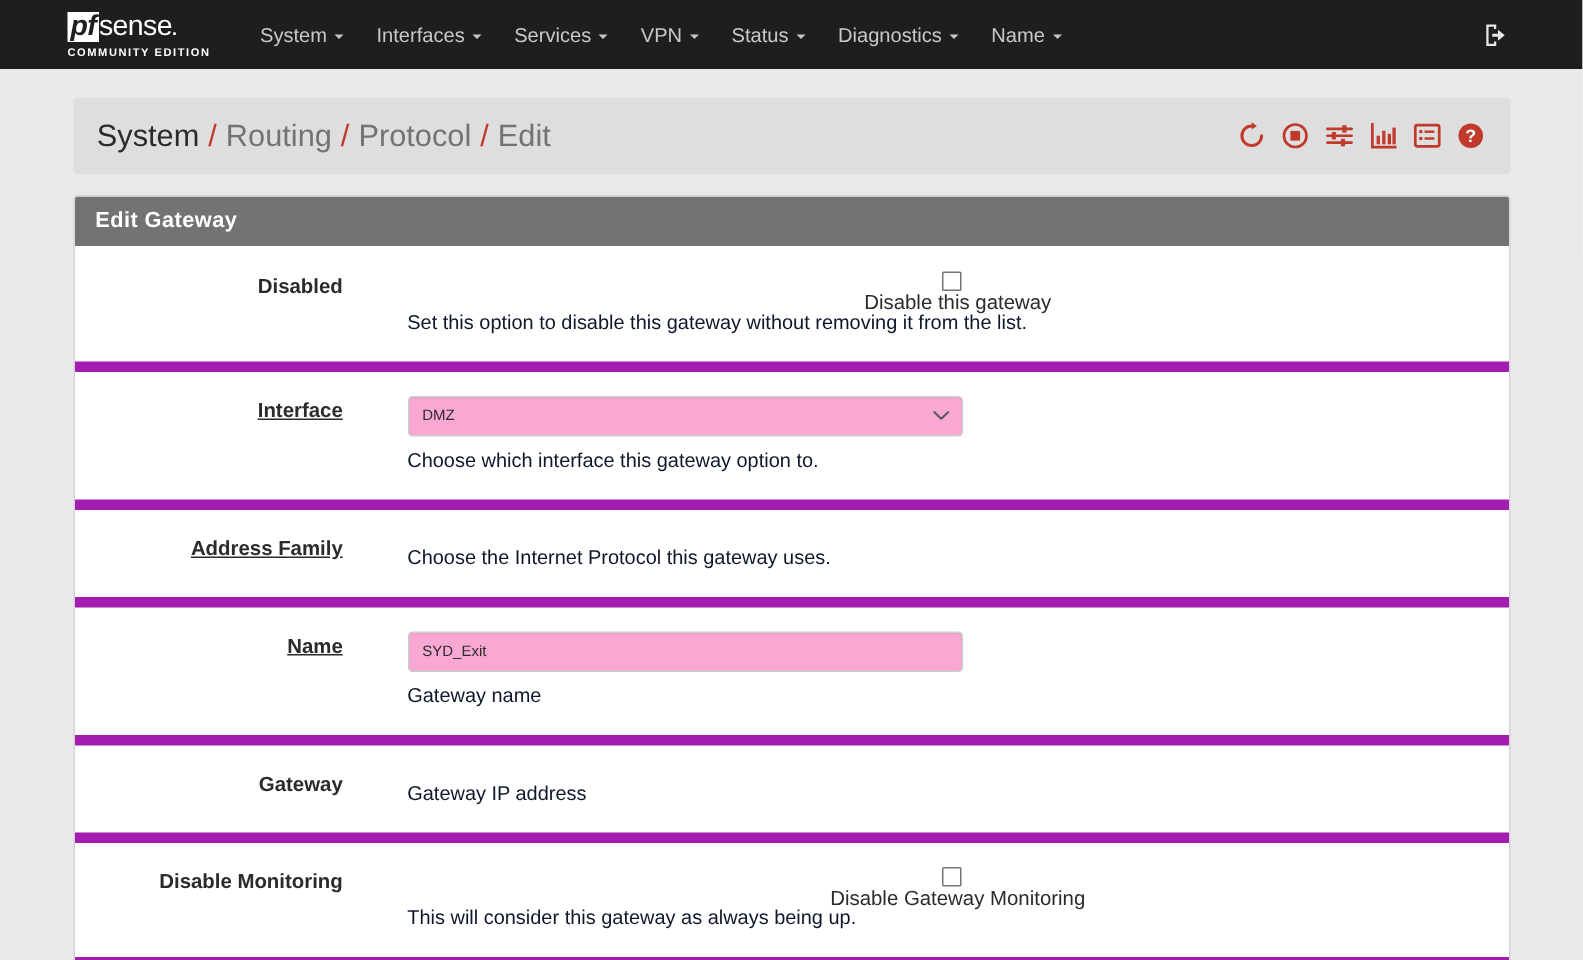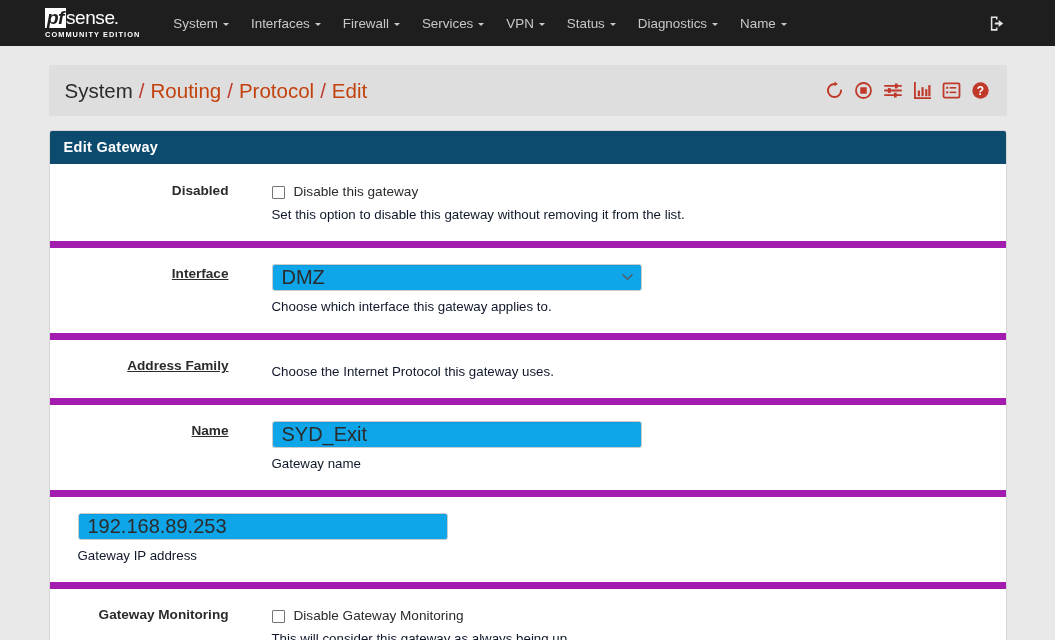--- a/index.html
+++ b/index.html
@@ -106,21 +106,21 @@
     justify-content: space-between;
     padding: 0 17px 0 16px;
   }
   .crumbs {
     font-size: 20.5px;
     display: flex;
     align-items: baseline;
     white-space: nowrap;
   }
   .crumb-static { color: #2b2b2b; }
-  .crumb-link { color: #c2410c; cursor: pointer; }
+  .crumb-link { color: #737373; cursor: pointer; }
   .crumb-sep {
     color: #c0392b;
     margin: 0 6px;
   }
   .bc-icons {
     display: flex;
     align-items: center;
     gap: 10px;
   }
   .bc-icon {
@@ -131,21 +131,21 @@
 
   
   .panel {
     margin-top: 14px;
     background: #ffffff;
     border: 1px solid #d5d5d5;
     border-radius: 3px 3px 0 0;
     overflow: hidden;
   }
   .panel-heading {
-    background: #0c4a6e;
+    background: #737373;
     color: #ffffff;
     font-size: 14.5px;
     font-weight: bold;
     padding: 8px 14px 9px 14px;
     letter-spacing: 0.3px;
   }
   .panel-body { padding: 0; }
 
   
   .form-group {
@@ -173,44 +173,45 @@
     margin-top: 7px;
     line-height: 1.35;
   }
 
   
   .form-control {
     width: 370px;
     height: 27px;
     border: 1px solid #cccccc;
     border-radius: 3px;
-    background: #0ea5e9;
+    background: #f9a8d4;
     font-family: "Liberation Sans", sans-serif;
-    font-size: 20px;
+    font-size: 10px;
     color: #2b2b2b;
     padding: 0 9px;
     outline: none;
     box-shadow: inset 0 1px 1px rgba(0,0,0,.055);
   }
   .select-wrap { position: relative; width: 370px; }
   .select-wrap .form-control { width: 100%; padding-right: 26px; appearance: none; -webkit-appearance: none; }
   .select-chevron {
     position: absolute;
     right: 9px;
     top: 50%;
     transform: translateY(-50%);
     pointer-events: none;
     color: #5a5a5a;
   }
 
   
   .checkbox-row {
     display: flex;
-    align-items: flex-end;
+    align-items: center;
     height: 18px;
+    flex-direction: column;
   }
   .cb {
     width: 13px; height: 13px;
     border: 1px solid #747474;
     background: #fff;
     border-radius: 1px;
     margin-right: 9px;
     cursor: pointer;
     flex: 0 0 auto;
   }
@@ -233,24 +234,20 @@
     <div class="brand-sub">COMMUNITY EDITION</div>
   </div>
 
   <div class="nav-items">
     <div class="nav-item">
       <span>System</span>
       <span class="caret"></span>
     </div>
     <div class="nav-item">
       <span>Interfaces</span>
-      <span class="caret"></span>
-    </div>
-    <div class="nav-item">
-      <span>Firewall</span>
       <span class="caret"></span>
     </div>
     <div class="nav-item">
       <span>Services</span>
       <span class="caret"></span>
     </div>
     <div class="nav-item">
       <span>VPN</span>
       <span class="caret"></span>
     </div>
@@ -352,21 +349,21 @@
         <div class="form-label req">
           <span>Interface</span>
         </div>
         <div class="form-field">
           <div class="select-wrap">
             <input class="form-control" readonly="" value="DMZ" style="">
             <svg class="select-chevron" width="11" height="8" viewBox="0 0 12 8">
               <path d="M1 1.6 L6 6.4 L11 1.6" stroke="#5a5a5a" stroke-width="1.5" fill="none" stroke-linecap="round" stroke-linejoin="round"></path>
             </svg>
           </div>
-          <div class="help-block">Choose which interface this gateway applies to.</div>
+          <div class="help-block">Choose which interface this gateway option to.</div>
         </div>
       </div>
 
       <div class="form-group">
         <div class="form-label req">
           <span>Address Family</span>
         </div>
         <div class="form-field">
           <div class="help-block">Choose the Internet Protocol this gateway uses.</div>
         </div>
@@ -376,29 +373,31 @@
         <div class="form-label req">
           <span>Name</span>
         </div>
         <div class="form-field">
           <input class="form-control" value="SYD_Exit" style="">
           <div class="help-block">Gateway name</div>
         </div>
       </div>
 
       <div class="form-group">
-        <div class="form-field">
-          <input class="form-control" value="192.168.89.253" style="">
+        <div class="form-label">
+          <span>Gateway</span>
+        </div>
+        <div class="form-field">
           <div class="help-block">Gateway IP address</div>
         </div>
       </div>
 
       <div class="form-group">
         <div class="form-label">
-          <span>Gateway Monitoring</span>
+          <span>Disable Monitoring</span>
         </div>
         <div class="form-field">
           <div class="checkbox-row">
             <span class="cb"></span>
             <span class="cb-label">Disable Gateway Monitoring</span>
           </div>
           <div class="help-block">This will consider this gateway as always being up.</div>
         </div>
       </div>
 

